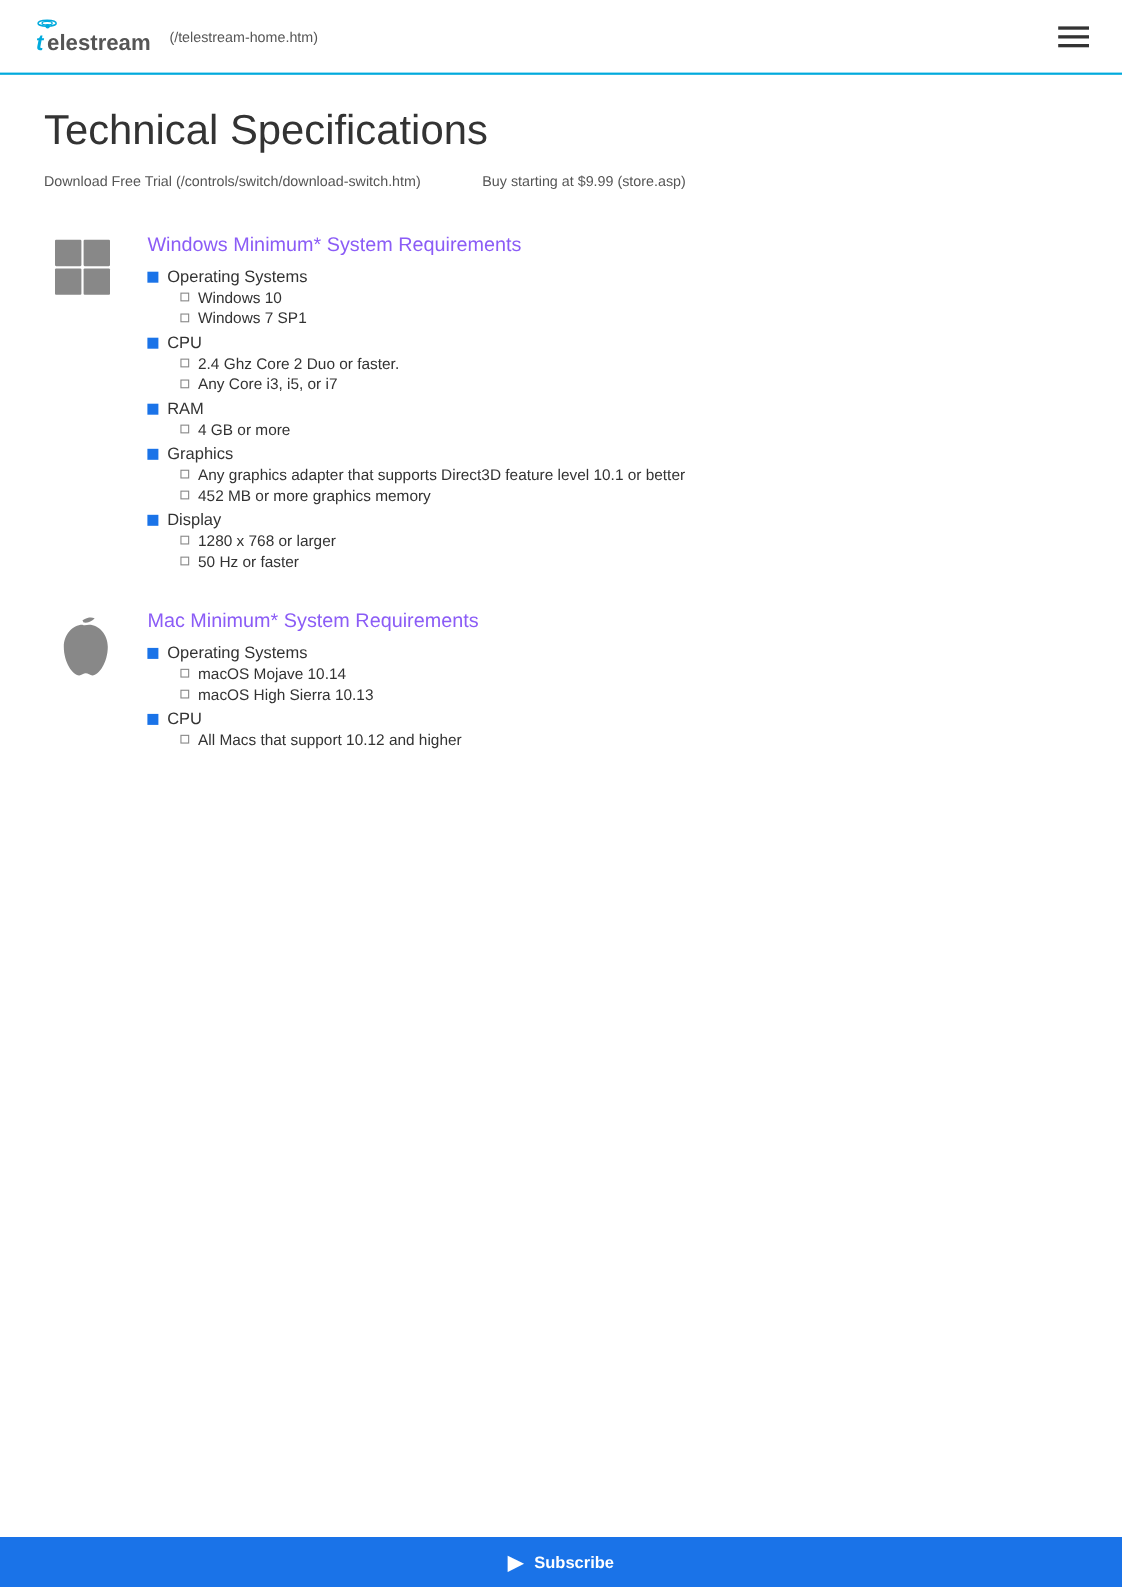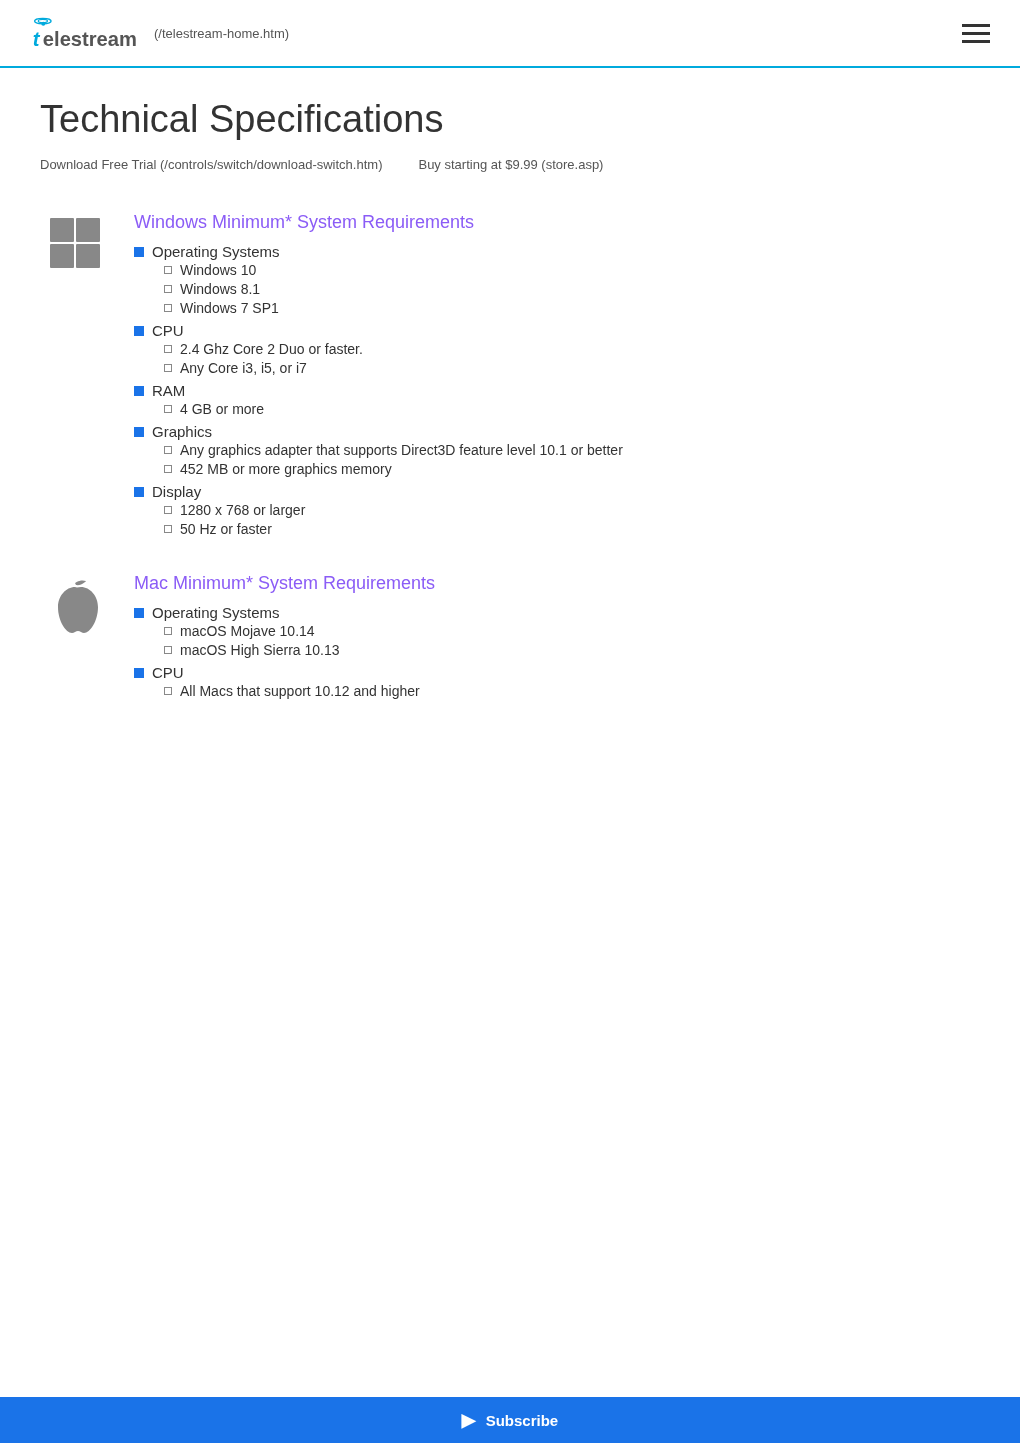--- a/index.html
+++ b/index.html
@@ -53,21 +53,21 @@
 
     .page-title {
       font-size: 38px;
       font-weight: 300;
       color: #333;
       margin-bottom: 16px;
     }
 
     .action-links {
       display: flex;
-      gap: 36px;
+      gap: 56px;
       margin-bottom: 40px;
       font-size: 13px;
       color: #555;
     }
     .action-links a {
       color: #555;
       text-decoration: none;
     }
 
     
@@ -214,24 +214,20 @@
             <span class="bullet-square"></span>
             <span>Operating Systems</span>
           </div>
           <ul class="sub-list">
             <li>
                 <span class="sub-bullet"></span>
                 <span>Windows 10</span>
               </li>
             <li>
                 <span class="sub-bullet"></span>
-                <span>Windows 8.1</span>
-              </li>
-            <li>
-                <span class="sub-bullet"></span>
                 <span>Windows 7 SP1</span>
               </li>
           </ul>
         </li>
 
         <li>
           <div class="category-item">
             <span class="bullet-square"></span>
             <span>CPU</span>
           </div>

